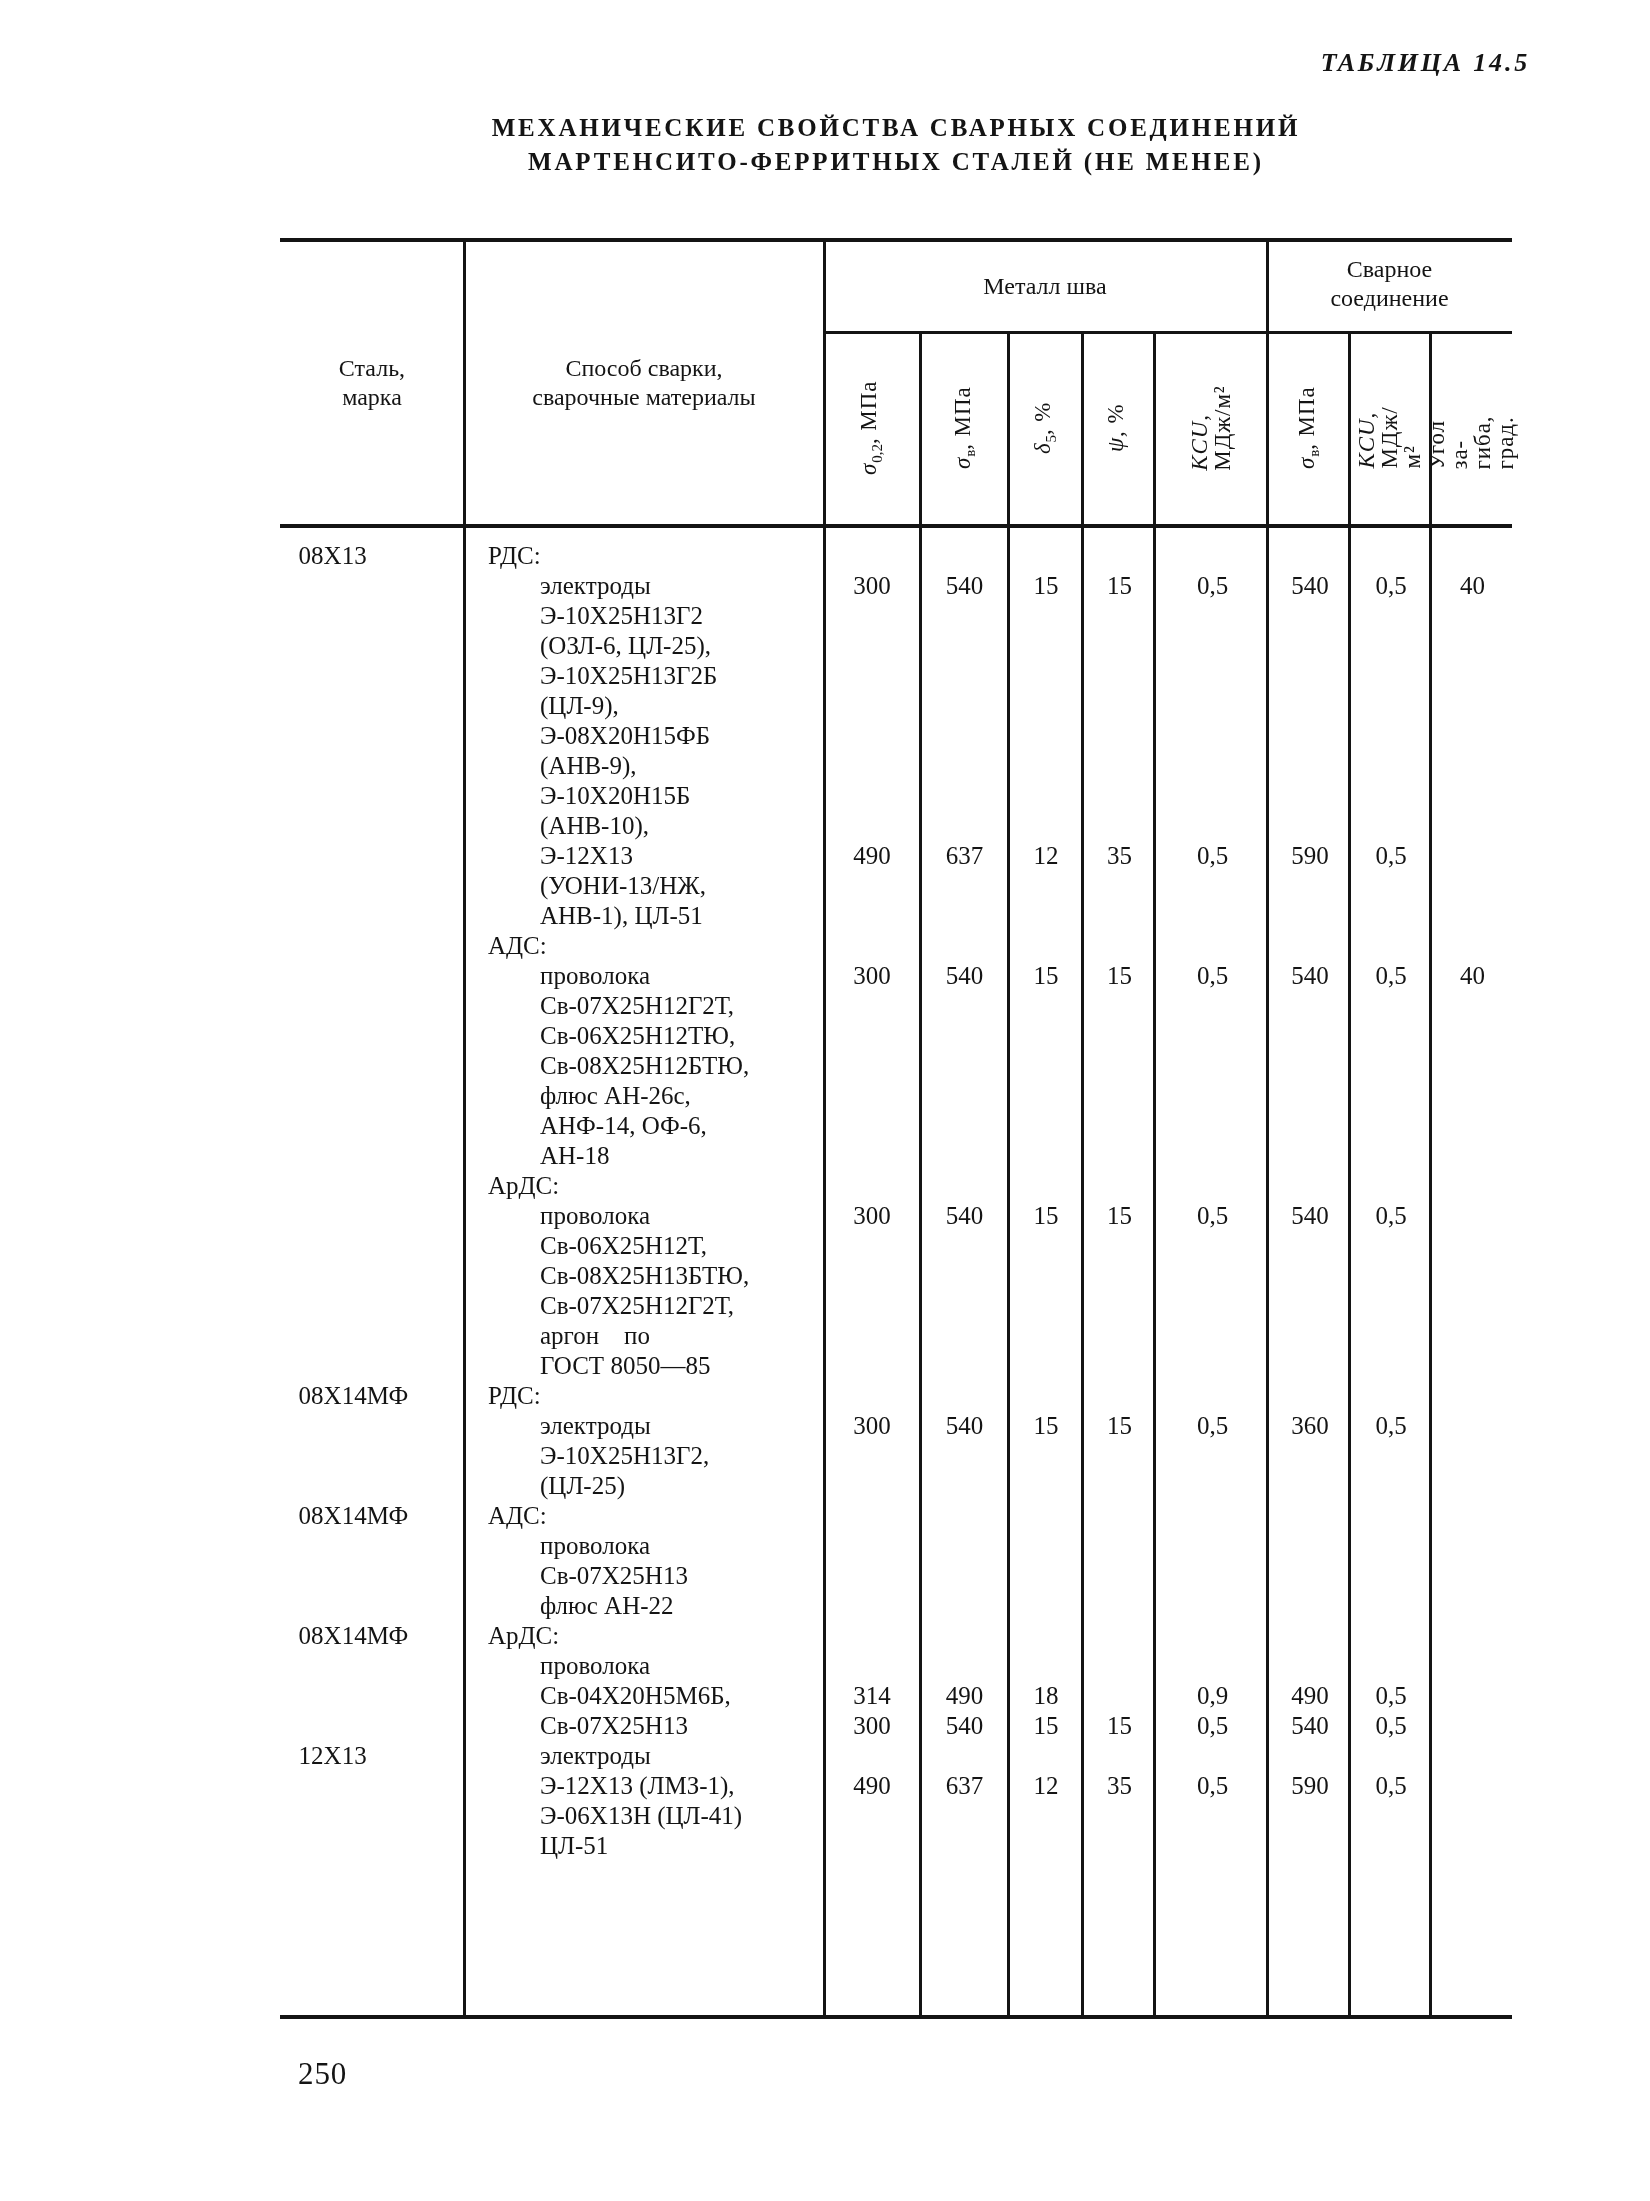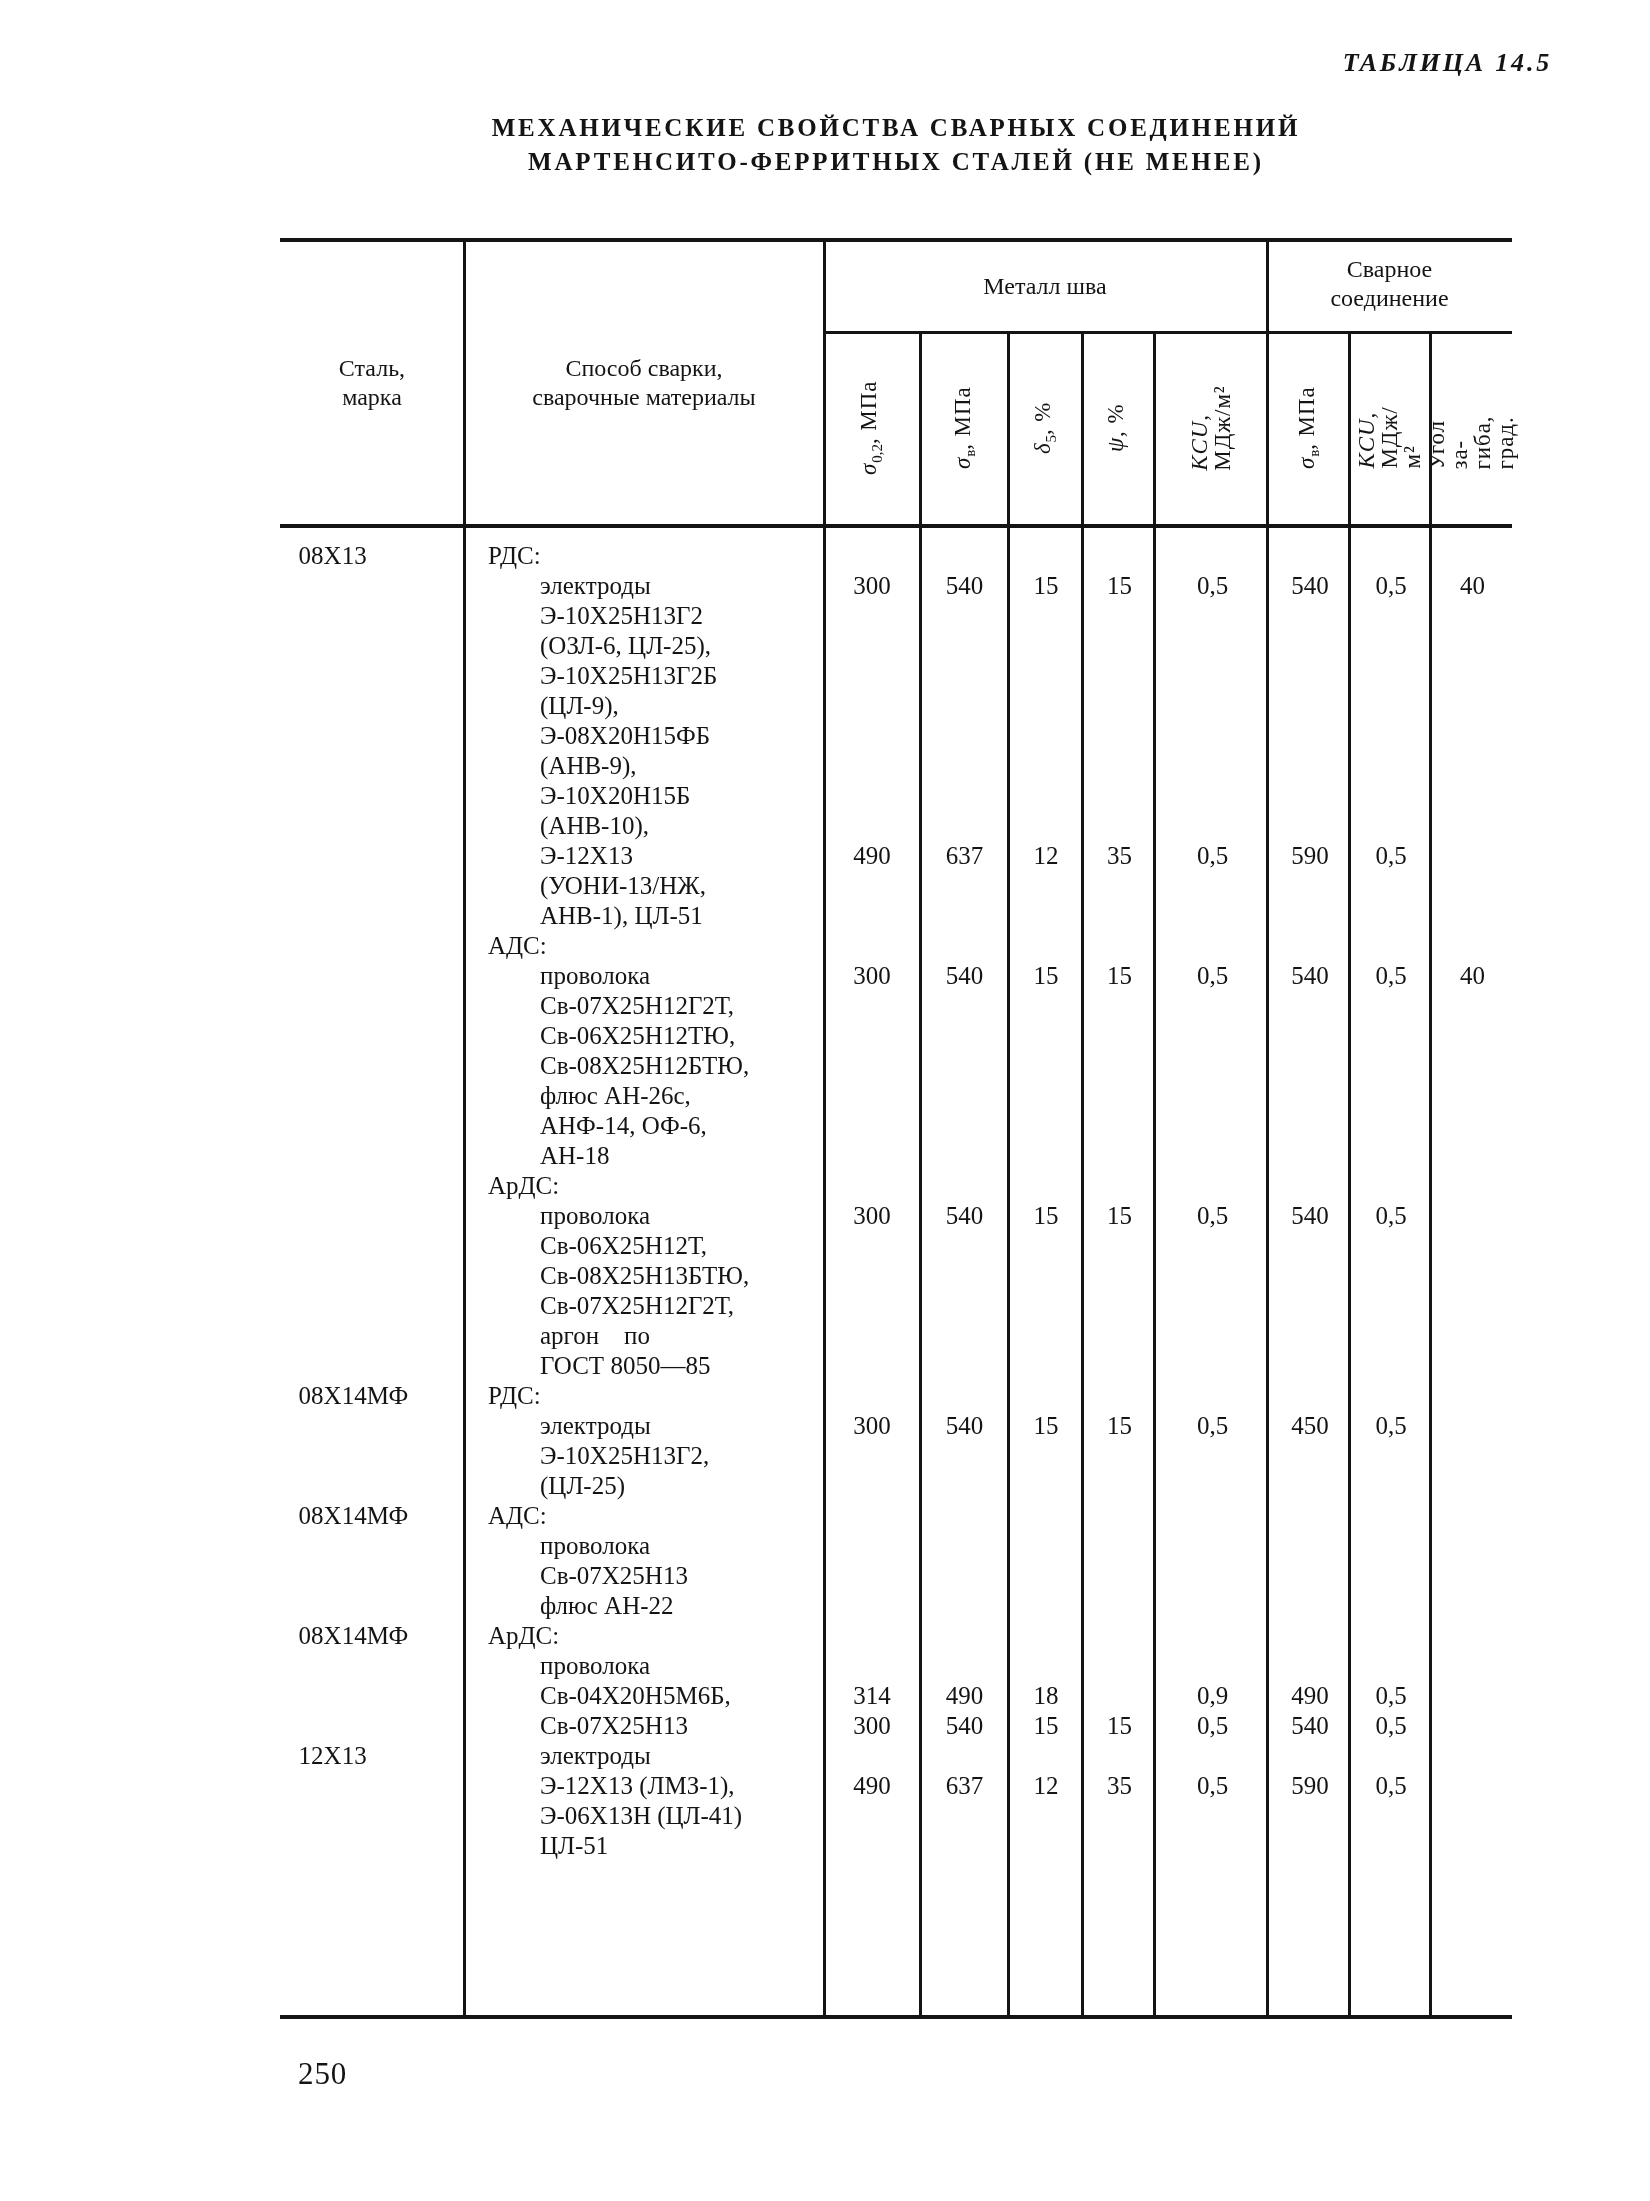--- a/index.html
+++ b/index.html
@@ -5,21 +5,21 @@
   html,body{margin:0;padding:0;background:#e8e8e4;}
   .page{
     position:relative;
     width:1651px;height:2202px;
     background:#ffffff;
     font-family:"Liberation Serif", serif;
     color:#141414;
     overflow:hidden;
   }
   .corner-label{
-    position:absolute;top:48px;right:99px;
+    position:absolute;top:48px;right:121px;
     font-size:26px;font-weight:bold;font-style:italic;
     letter-spacing:2.8px;white-space:nowrap;text-align:center;
   }
   .doc-title{
     position:absolute;left:280px;top:95px;width:1232px;
     text-align:center;font-weight:bold;font-size:25px;
     letter-spacing:2.8px;line-height:34px;margin-top:16px;
   }
   .tbl{
     position:absolute;left:280px;top:238px;width:1232px;
@@ -515,21 +515,21 @@
   </div>
 
   <div class="brow">
     <div class="c1"></div>
     <div class="c2 indent">электроды</div>
     <div class="vv">300</div>
     <div class="vv">540</div>
     <div class="vv">15</div>
     <div class="vv">15</div>
     <div class="vv">0,5</div>
-    <div class="vv">450</div>
+    <div class="vv">360</div>
     <div class="vv">0,5</div>
     <div class="vv"></div>
   </div>
 
   <div class="brow">
     <div class="c1"></div>
     <div class="c2 indent">Э-10Х25Н13Г2,</div>
     <div class="vv"></div>
     <div class="vv"></div>
     <div class="vv"></div>

